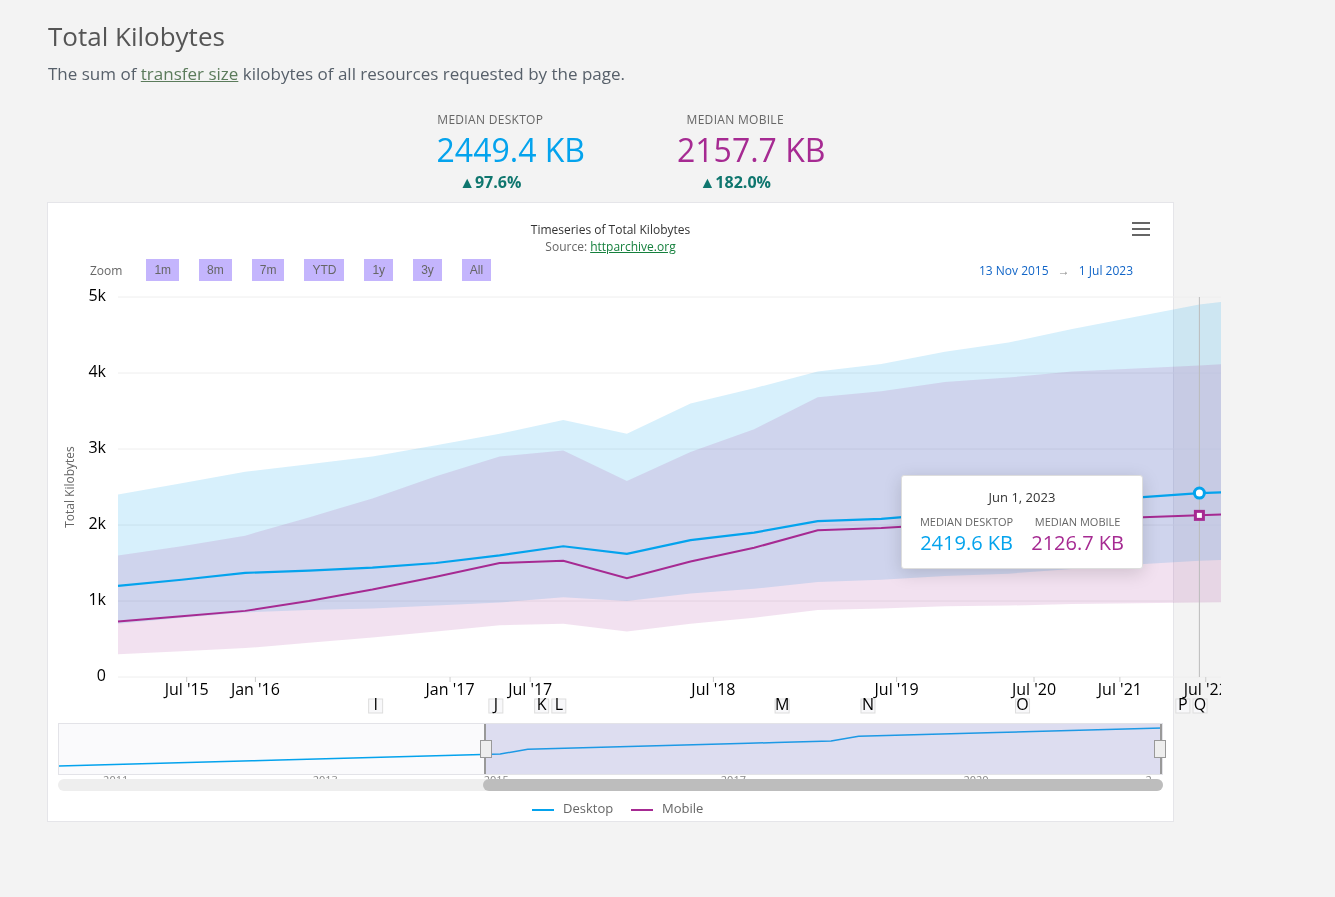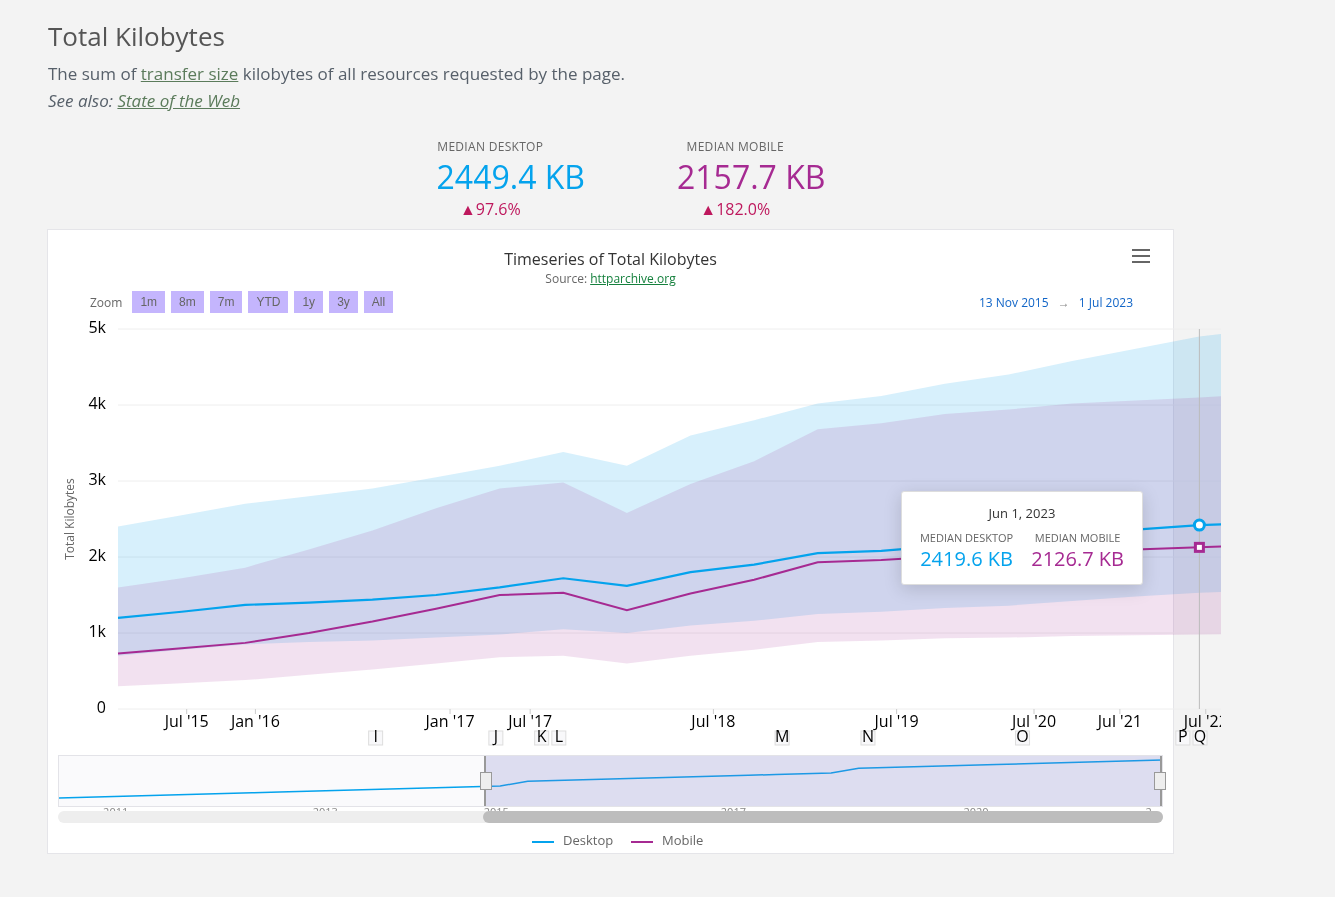--- a/index.html
+++ b/index.html
@@ -8,38 +8,38 @@
 h1.title{font-size:26px;font-weight:500;margin:0 0 8px 0;color:#555;}
 p.subtitle,p.seealso{margin:4px 0;font-size:17px;color:#57606a;}
 p.seealso{font-style:italic;}
 a.ul{color:#5b7b5b;text-decoration:underline;}
 .statrow{display:flex;justify-content:center;gap:60px;margin:26px 0 10px 0;}
 .stat{ text-align:center;}
 .stat .label{font-size:12px;color:#666;letter-spacing:0.3px;}
 .stat .value{font-size:32px;font-weight:400;}
 .stat.desktop .value{color:#04a3ed;margin-left:41px;}
 .stat.mobile  .value{color:#a62a92;margin-left:32px;}
-.stat .delta{color:#be185d;font-size:16px;font-weight:400;}
+.stat .delta{color:#0f766e;font-size:16px;font-weight:700;}
 .chartcard{background:#fff;margin:4px 0 0 0;position:relative;box-shadow:0 0 0 1px #e5e5e9;}
 .chartcard .heading{text-align:center;padding:18px 0 4px 0;}
-.chartcard .heading .ct{font-size:16px;color:#333;}
+.chartcard .heading .ct{font-size:12px;color:#333;}
 .chartcard .heading .src{font-size:12px;color:#666;}
 .chartcard .heading .src a{color:#15803d;text-decoration:underline;}
-.zoombar{display:flex;align-items:center;gap:6px;padding:0 0 0 42px;font-size:12px;color:#666;}
+.zoombar{display:flex;align-items:center;gap:20px;padding:0 0 0 42px;font-size:12px;color:#666;}
 .zoombar .zlabel{margin-right:4px;color:#666;}
 .zoombar .zbtn{background:#c4b5fd;border:none;padding:4px 8px;color:#666;font-size:12px;cursor:pointer;}
 .zoombar .spacer{flex:1;}
 .zoombar .range a{color:#1165c7;text-decoration:none;}
 .zoombar .range .arrow{color:#888;margin:0 6px;}
 .zoombar .range{padding-right:40px;}
 .menu-btn{position:absolute;top:12px;right:18px;width:28px;height:28px;display:flex;flex-direction:column;justify-content:center;gap:4px;align-items:center;background:none;border:none;cursor:pointer;}
 .menu-btn span{display:block;width:18px;height:2px;background:#666;}
 .plotwrap{position:relative;margin:6px 10px 0 10px;}
 svg{display:block;}
-.tooltip{position:absolute;right:20px;top:172px;background:#fff;border:1px solid #ddd;border-radius:3px;box-shadow:0 4px 18px rgba(0,0,0,.15);padding:12px 18px;text-align:center;}
+.tooltip{position:absolute;right:20px;top:188px;background:#fff;border:1px solid #ddd;border-radius:3px;box-shadow:0 4px 18px rgba(0,0,0,.15);padding:12px 18px;text-align:center;}
 .tooltip .date{font-size:13px;color:#333;margin-bottom:8px;}
 .tooltip .cols{display:flex;gap:18px;}
 .tooltip .col .lbl{font-size:11px;color:#666;}
 .tooltip .col .val{font-size:20px;}
 .tooltip .col.desktop .val{color:#04a3ed;}
 .tooltip .col.mobile  .val{color:#a62a92;}
 .legend{text-align:center;padding:8px 0 4px 0;font-size:13px;color:#666;}
 .legend .sw{display:inline-block;width:22px;height:2px;vertical-align:middle;margin:0 6px 0 14px;}
 .legend .sw.d{background:#04a3ed;}
 .legend .sw.m{background:#a62a92;}
@@ -54,23 +54,20 @@
 .ylabel{font-size:12px;fill:#666;}
 </style>
 </head>
 <body>
 <div class="page">
     <div class="inner">
 
 <h1 class="title">Total Kilobytes</h1>
 <p class="subtitle">
   <span>The sum of </span><a class="ul" href="#">transfer size</a><span> kilobytes of all resources requested by the page.</span>
-</p>
-<p class="seealso">
-  <span>See also: </span><a class="ul" href="#">State of the Web</a>
 </p>
 
 <div class="statrow">
   <div class="stat desktop">
     <div class="label">MEDIAN DESKTOP</div>
     <div class="value">2449.4 KB</div>
     <div class="delta">▲97.6%</div>
   </div>
   <div class="stat mobile">
     <div class="label">MEDIAN MOBILE</div>

